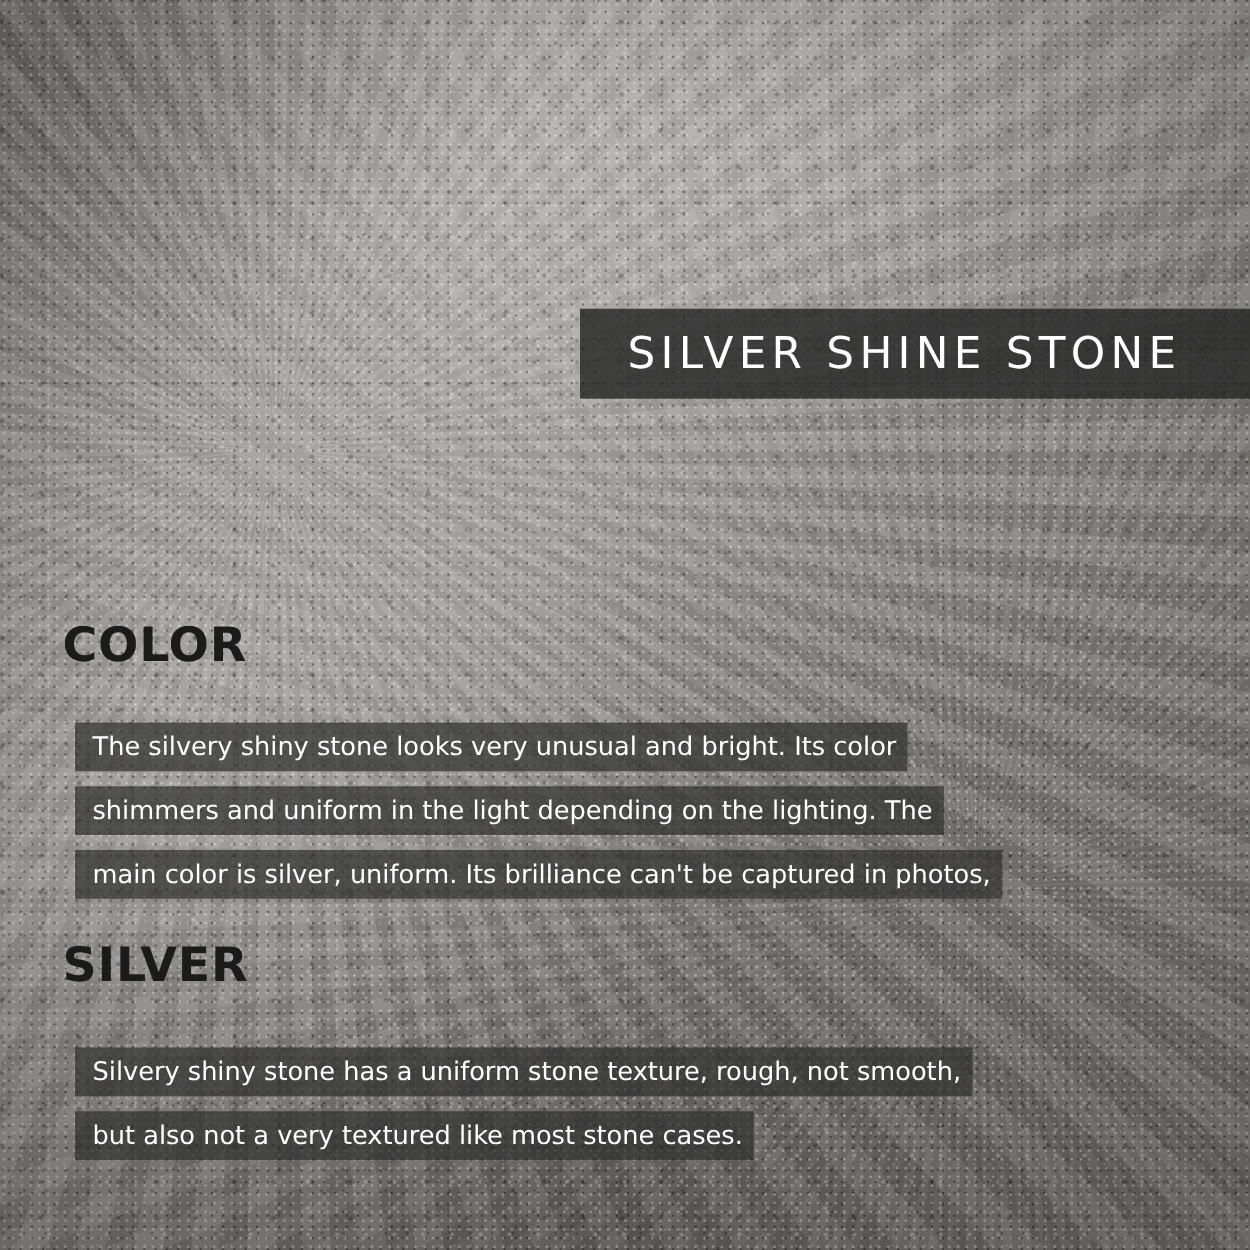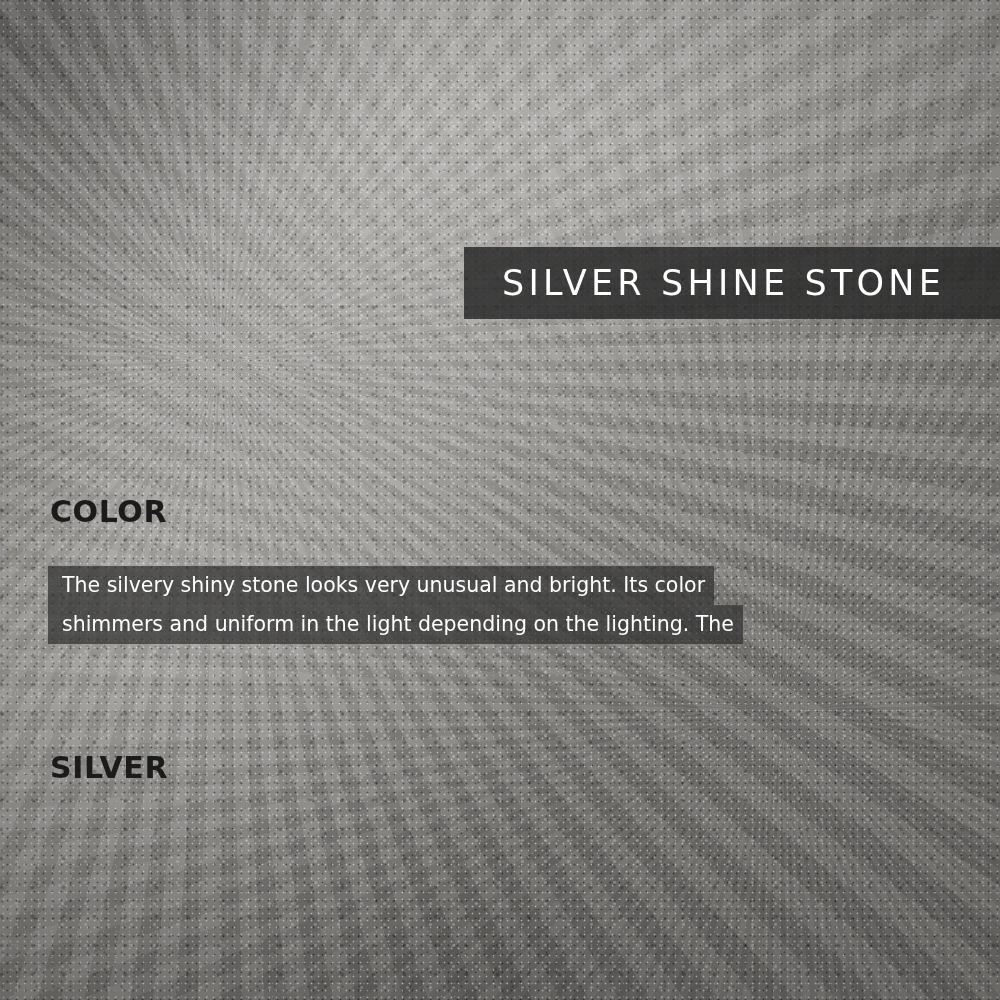--- a/index.html
+++ b/index.html
@@ -92,38 +92,38 @@
     font-weight: 400;
     white-space: nowrap;
     text-align: center;
   }
 
   .section-heading {
     position: absolute;
     color: #1b1b1b;
     font-family: "DejaVu Sans", sans-serif;
     font-weight: bold;
-    font-size: 30px;
+    font-size: 38px;
     letter-spacing: 0.6px;
   }
   #heading-color { left: 50px; top: 494px; }
   #heading-texture { left: 50px; top: 750px; }
 
   .para {
     position: absolute;
     font-family: "DejaVu Sans", sans-serif;
     font-size: 20.5px;
     line-height: 33px;
     color: #ffffff;
   }
   .para .ln {
     display: table;
     background: rgba(45,45,45,0.70);
     padding: 3px 9px 3px 14px;
-    margin: 0;
+    margin: 12px;
     white-space: nowrap;
   }
   #para-color { left: 48px; top: 566px; }
   #para-texture { left: 48px; top: 826px; }
 </style>
 </head>
 <body>
 
 <div class="card">
 
@@ -135,18 +135,23 @@
 
   <div class="title-band">
     <span class="title-text">SILVER SHINE STONE</span>
   </div>
 
   <div class="section-heading" id="heading-color">COLOR</div>
 
   <div class="para" id="para-color">
     <p class="ln">The silvery shiny stone looks very unusual and bright. Its color</p>
     <p class="ln">shimmers and uniform in the light depending on the lighting. The</p>
+    <p class="ln">main color is silver, uniform. Its brilliance can't be captured in photos,</p>
   </div>
 
   <div class="section-heading" id="heading-texture">SILVER</div>
 
+  <div class="para" id="para-texture">
+    <p class="ln">Silvery shiny stone has a uniform stone texture, rough, not smooth,</p>
+    <p class="ln">but also not a very textured like most stone cases.</p>
+  </div>
 
 </div>
 
 </body></html>

